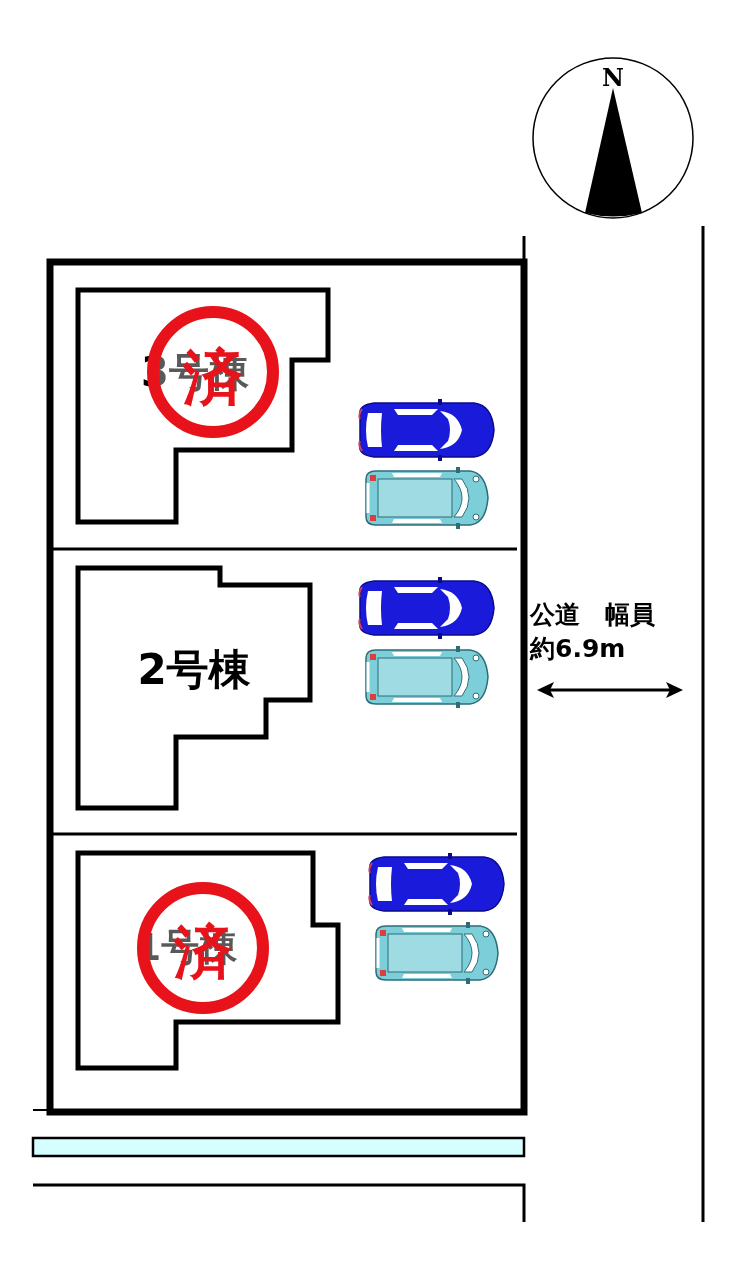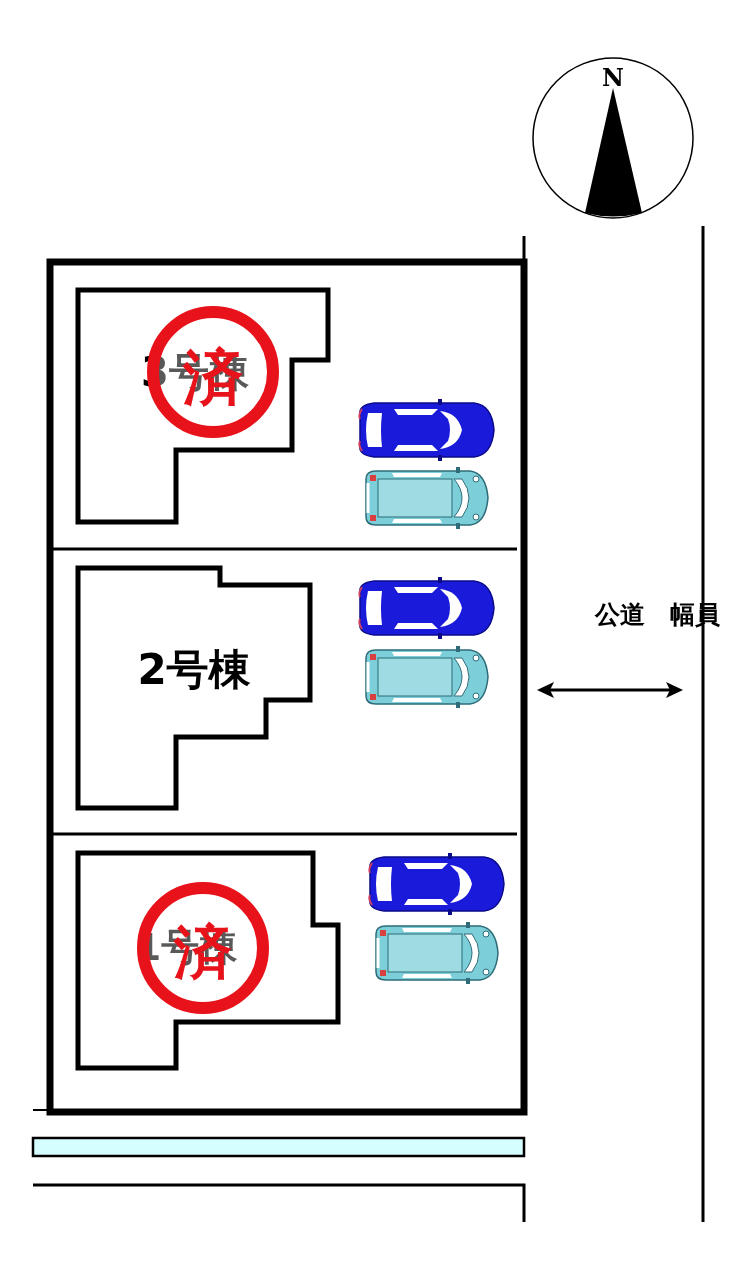--- a/index.html
+++ b/index.html
@@ -1,21 +1,21 @@
 <!DOCTYPE html>
 <html><head>
 <meta charset="utf-8">
 <style>
   html, body { margin: 0; padding: 0; background: #ffffff; }
   body { width: 740px; height: 1278px; position: relative; overflow: hidden;
          font-family: "DejaVu Sans", "Liberation Sans", sans-serif; }
   svg.plan { position: absolute; left: 0; top: 0; }
   .lbl { font-family: "DejaVu Sans", "Liberation Sans", sans-serif; font-weight: bold; }
   .road-label { position: absolute; left: 530px; top: 598px; width: 190px;
-                text-align: right; font-weight: bold; font-size: 25px; line-height: 34px; color: #000; }
+                text-align: left; font-weight: bold; font-size: 25px; line-height: 34px; color: #000; }
   .road-label div { white-space: nowrap; }
 </style>
 </head>
 <body>
 
 <svg class="plan" width="740" height="1278" viewBox="0 0 740 1278">
   <defs>
 
     <g id="sedan">
       <path d="M6,14 Q4,4 20,2 L120,2 Q138,4 140,29 Q138,54 120,56 L20,56 Q4,54 6,44 Z" fill="#1a1adb" stroke="#0b0b8a" stroke-width="1.5"></path>
@@ -94,13 +94,14 @@
     <path d="M537,690 L554,682 L550,690 L554,698 Z" fill="#000"></path>
     <path d="M683,690 L666,682 L670,690 L666,698 Z" fill="#000"></path>
   </g>
 
   <rect x="33" y="1138" width="491" height="18" fill="#d4feff" stroke="#000" stroke-width="2.5"></rect>
   <path d="M33,1185 L524,1185 L524,1222" fill="none" stroke="#000" stroke-width="3"></path>
 </svg>
 
 <div class="road-label">
   <div>公道　幅員</div>
+  <div>約6.9m</div>
 </div>
 
 </body></html>

